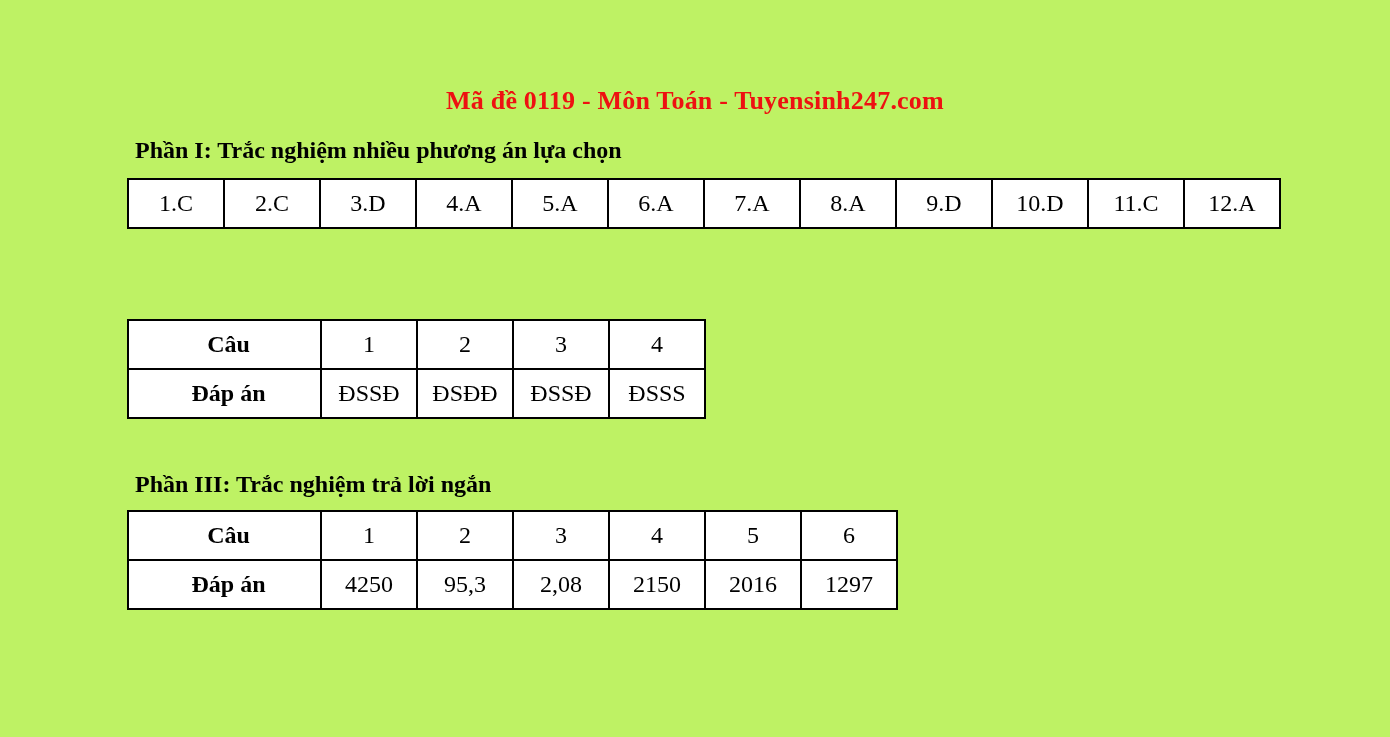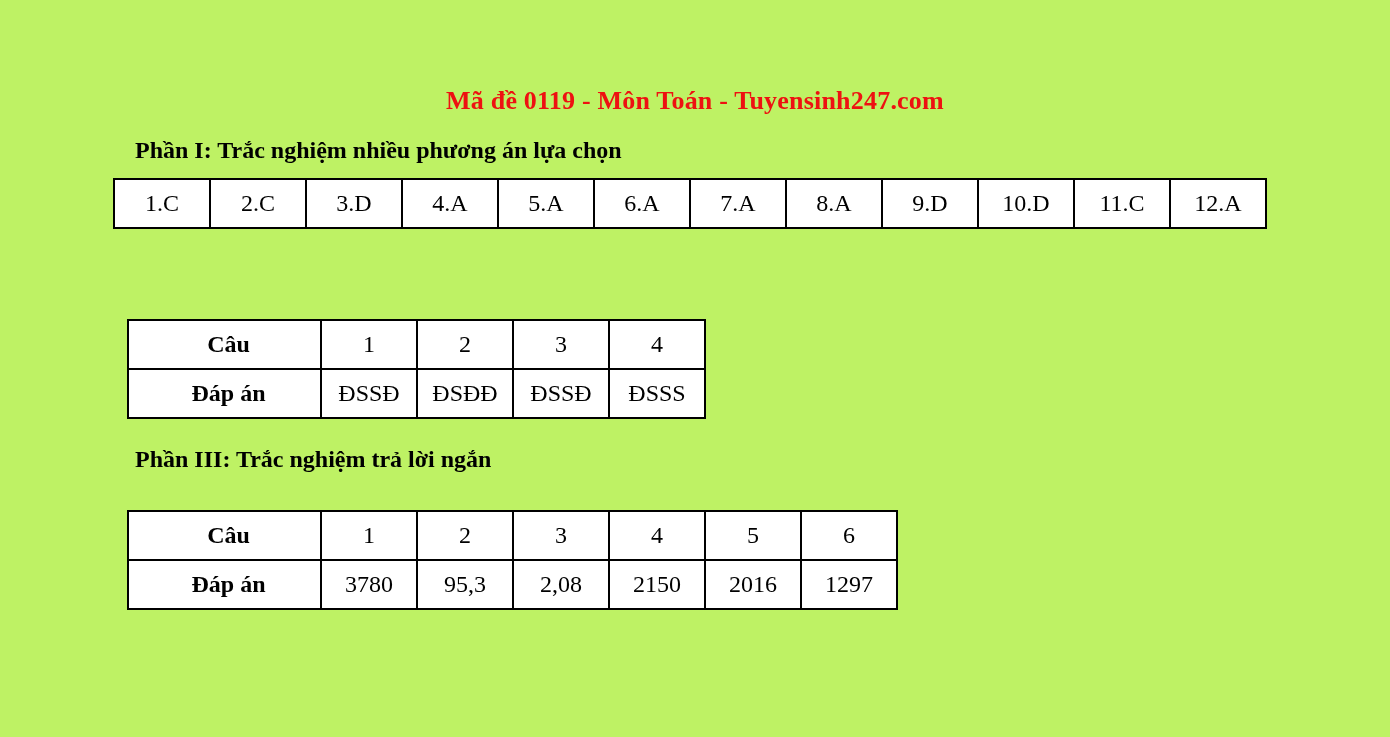--- a/index.html
+++ b/index.html
@@ -27,21 +27,21 @@
     letter-spacing: 0.2px;
   }
   .section-heading {
     position: absolute;
     left: 135px;
     font-size: 24px;
     font-weight: bold;
   }
   .h-part1 { top: 137px; }
   .h-part2 { top: 279px; }
-  .h-part3 { top: 446px; }
+  .h-part3 { top: 471px; }
 
   table {
     border-collapse: collapse;
     table-layout: fixed;
     position: absolute;
     background: #ffffff;
   }
   td {
     border: 2px solid #000000;
     font-size: 24px;
@@ -50,21 +50,21 @@
     height: 47px;
     padding: 0;
     overflow: hidden;
     white-space: nowrap;
   }
   td.label-cell {
     text-align: center;
     font-weight: bold;
     padding-left: 8px;
   }
-  .t-part1 { top: 178px; left: 113px; width: 1151px; }
+  .t-part1 { top: 178px; left: 127px; width: 1151px; }
   .t-part2 { top: 319px; left: 127px; width: 577px; }
   .t-part3 { top: 510px; left: 127px; width: 769px; }
 </style>
 </head>
 <body>
 
 <div class="page">
 
   <div class="doc-title" style="color: rgb(238, 17, 17);">Mã đề 0119 - Môn Toán - Tuyensinh247.com</div>
 
@@ -144,21 +144,21 @@
       <td class="label-cell">Câu</td>
       <td>1</td>
       <td>2</td>
       <td>3</td>
       <td>4</td>
       <td>5</td>
       <td>6</td>
     </tr>
     <tr>
       <td class="label-cell">Đáp án</td>
-      <td>3780</td>
+      <td>4250</td>
       <td>95,3</td>
       <td>2,08</td>
       <td>2150</td>
       <td>2016</td>
       <td>1297</td>
     </tr>
   </tbody>
     </table>
 
 </div>

